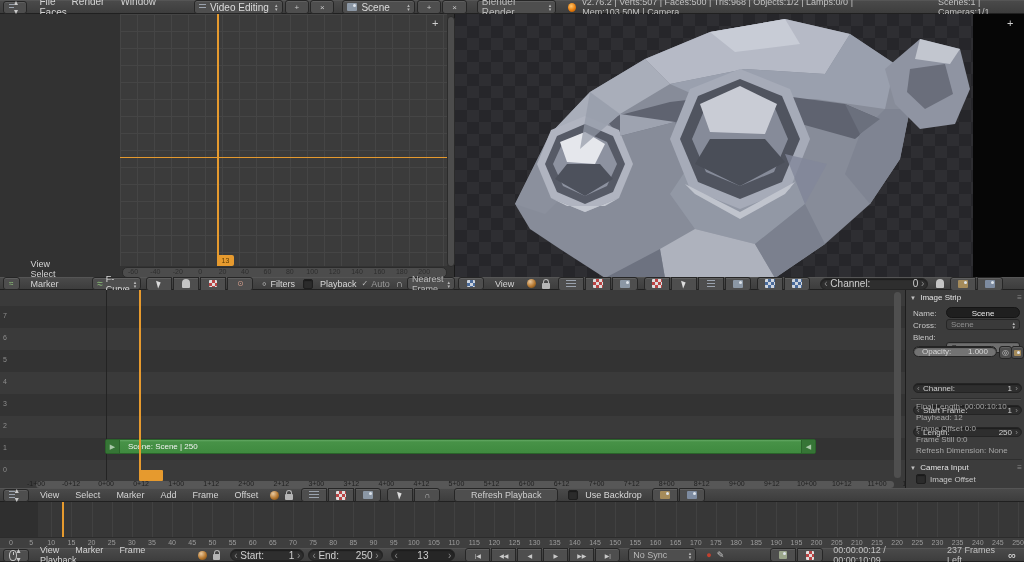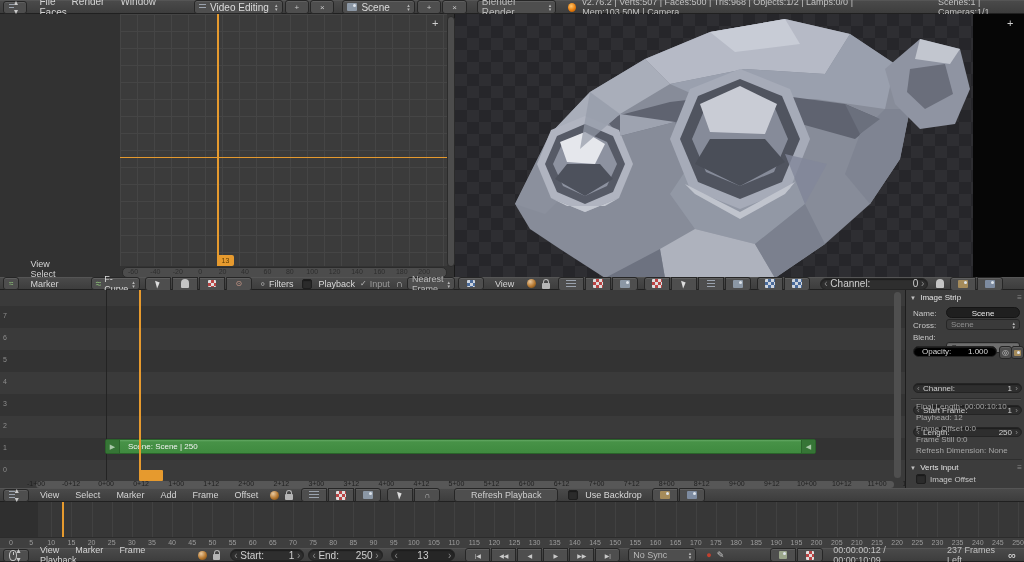--- a/index.html
+++ b/index.html
@@ -9,21 +9,21 @@
   .abs{position:absolute;}
   .bar{background:linear-gradient(#4a4a4a,#3d3d3d);border-top:1px solid #555;border-bottom:1px solid #202020;box-sizing:border-box;}
   .row{display:flex;align-items:center;height:100%;}
   .menu-wrap span{display:inline-block;padding:0 8px;color:#d4d4d4;cursor:default;}
   .dd{display:inline-flex;align-items:center;background:#4e4e4e;border:1px solid #262626;border-radius:3px;
       height:12px;padding:0 4px;color:#dcdcdc;position:relative;box-shadow:inset 0 1px 0 #5f5f5f;}
   .dd .ud{margin-left:auto;display:inline-block;font-size:5px;line-height:4px;color:#bbb;padding-left:4px;white-space:pre;}
   .btn{display:inline-flex;align-items:center;justify-content:center;background:#4e4e4e;border:1px solid #262626;
        border-radius:3px;height:12px;padding:0 5px;color:#ddd;box-shadow:inset 0 1px 0 #5f5f5f;}
   .iconbtn{width:14px;font-size:8px;color:#c9c9c9;}
-  .pill{display:flex;align-items:center;background:#000000;border:1px solid #242424;border-radius:7px;height:11px;
+  .pill{display:flex;align-items:center;background:#737373;border:1px solid #242424;border-radius:7px;height:11px;
         padding:0 8px;color:#d6d6d6;box-shadow:inset 0 1px 1px #1d1d1d;}
   .stepper{display:flex;align-items:center;background:#2e2e2e;border:1px solid #242424;border-radius:7px;height:10px;
         padding:0 9px;color:#cfcfcf;position:relative;box-shadow:inset 0 1px 1px #1d1d1d;}
   .stepper::before{content:'\2039';position:absolute;left:3px;color:#8a8a8a;}
   .stepper::after{content:'\203A';position:absolute;right:3px;color:#8a8a8a;}
   .stepper .val{margin-left:auto;}
   .chk{display:inline-block;width:8px;height:8px;background:#2b2b2b;border:1px solid #1e1e1e;border-radius:2px;
        box-shadow:inset 0 1px 1px #191919;margin-right:4px;}
   .isphere{display:inline-block;width:9px;height:9px;border-radius:50%;
        background:radial-gradient(circle at 35% 30%,#e8c9a0,#b5772e 55%,#5c3a12);}
@@ -191,21 +191,21 @@
       <span class="seg">
         <span style="color:#aaa;">∘</span>
         <span style="font-size:9px;">Filters</span>
       </span>
       <span class="seg">
         <span class="chk"></span>
         <span style="font-size:9px;">Playback</span>
       </span>
       <span class="seg" style="margin-left:5px;">
         <span style="color:#bbb;font-size:8px;">✓</span>
-        <span style="font-size:9px;color:#9a9a9a;">Input</span>
+        <span style="font-size:9px;color:#9a9a9a;">Auto</span>
       </span>
       <span style="margin-left:6px;color:#bbb;">∩</span>
       <span class="dd" style="width:76px;margin-left:4px;height:11px;color:#b9b9b9;">
         <span style="font-size:9px;">Nearest Frame</span>
           <span class="ud">▴
 ▾</span>
       </span>
     </div>
   </div>
   <div class="abs bar" style="left:455px;top:277px;width:569px;height:13px;">
@@ -366,21 +366,21 @@
         <span class="val">250</span>
     </span>
     <div class="abs" style="left:5px;top:108px;width:110px;height:1px;background:#2e2e2e;border-bottom:1px solid #4a4a4a;"></div>
     <span class="info-line" style="top:112px;">Final Length: 00:00:10:10</span>
     <span class="info-line" style="top:123px;">Playhead: 12</span>
     <span class="info-line" style="top:134px;">Frame Offset 0:0</span>
     <span class="info-line" style="top:145px;">Frame Still 0:0</span>
     <span class="info-line" style="top:156px;">Refresh Dimension: None</span>
     <div class="abs" style="left:4px;top:169px;width:112px;color:#e2e2e2;border-top:1px solid #2e2e2e;padding-top:3px;">
       <span style="font-size:6px;color:#c0c0c0;">▼</span>
-      <span style="margin-left:2px;">Verts Input</span>
+      <span style="margin-left:2px;">Camera Input</span>
       <span style="float:right;color:#8a8a8a;">≡</span>
     </div>
     <span class="abs" style="left:10px;top:184px;display:inline-flex;align-items:center;">
       <span class="chk"></span>
       <span class="panel-label">Image Offset</span>
     </span>
   </div>
 
   <div class="abs bar" style="left:0;top:488px;width:1024px;height:14px;">
     <div class="row" style="padding-left:3px;">

